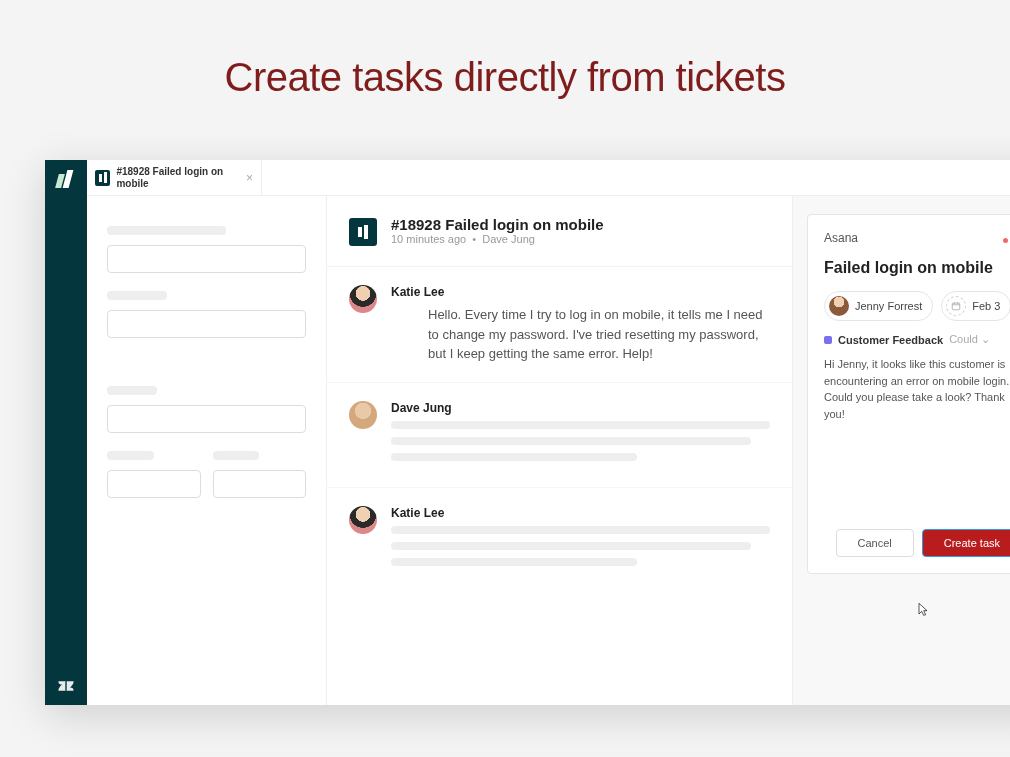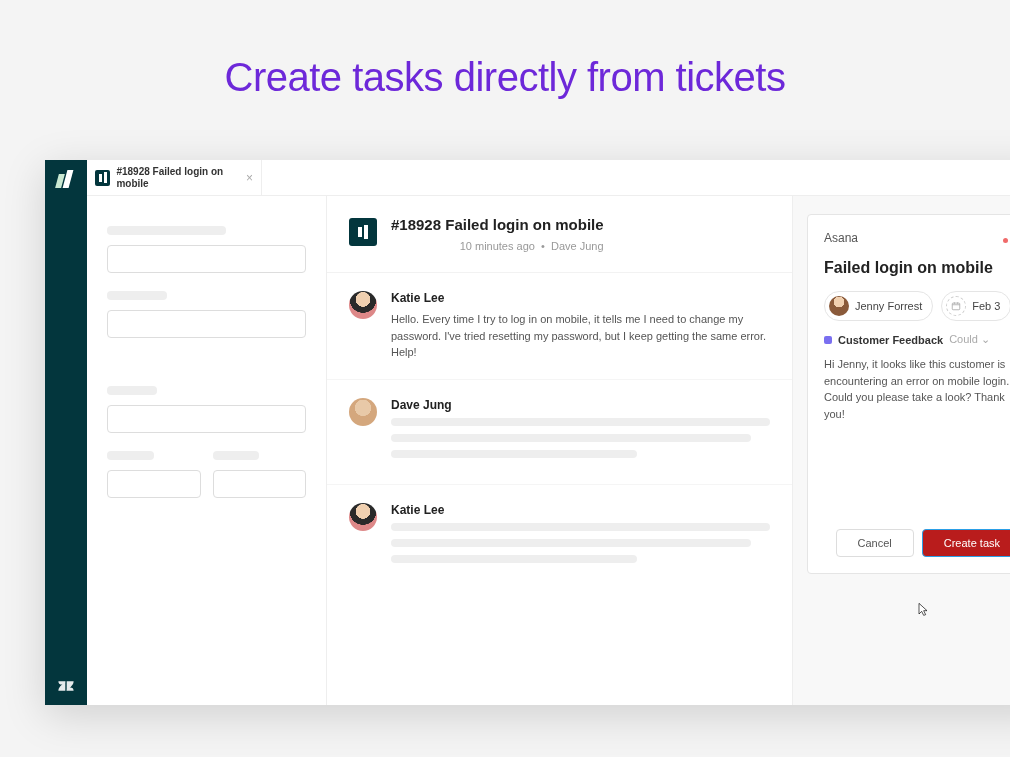--- a/index.html
+++ b/index.html
@@ -1,17 +1,17 @@
 <!DOCTYPE html>
 <html><head>
 <meta charset="utf-8">
 <style>
   * { box-sizing: border-box; margin: 0; padding: 0; font-family: -apple-system, BlinkMacSystemFont, "Segoe UI", Helvetica, Arial, sans-serif; }
   body { background: #f4f4f4; width: 1010px; height: 757px; overflow: hidden; }
-  .hero-title { font-size: 40px; font-weight: 400; text-align: center; padding-top: 55px; color: #6d28d9; letter-spacing: -0.5px;}
+  .hero-title { font-size: 40px; font-weight: 400; text-align: center; padding-top: 55px; color: #7f1d1d; letter-spacing: -0.5px;}
   .app-window { position: absolute; left: 45px; top: 160px; width: 1008px; height: 545px; background: #fff; box-shadow: 0 10px 40px rgba(0,0,0,0.15); display:flex; }
   
   .side-rail { width: 42px; background: #03363d; display:flex; flex-direction:column; justify-content:space-between; align-items:center; padding:10px 0;}
   .rail-logo { width:18px; height:18px; display:flex; gap:2px; align-items:flex-end;}
   .rail-logo div { width:6px; background:#c9e8d1;}
   .rail-logo .a{height:14px; transform:skewX(-15deg);}
   .rail-logo .b{height:18px; transform:skewX(-15deg); background:#fff;}
   .zendesk-icon { width:18px; height:18px; fill:#fff; opacity:0.9;}
   
   .main-area { flex:1; display:flex; flex-direction:column;}
@@ -31,29 +31,29 @@
   .skel-input { height:28px; border:1px solid #ddd; border-radius:4px; margin-bottom:18px; background:#fff;}
   .skel-row { display:flex; gap:12px;}
   .skel-row > div{flex:1;}
   
   .center-panel { background:#fff; border-right:1px solid #eee; overflow:hidden;}
   .ticket-header { display:flex; gap:14px; padding:20px 22px; border-bottom:1px solid #f2f2f2;}
   .ticket-header-icon { width:28px; height:28px; background:#03363d; border-radius:3px; display:flex; align-items:center; justify-content:center; flex-shrink:0; margin-top:2px;}
   .ticket-header-icon div{width:4px;background:#fff;margin:0 1px;}
   .ticket-header-icon .a{height:10px;} .ticket-header-icon .b{height:14px;}
   .ticket-title { font-size:15px; font-weight:700; color:#222;}
-  .ticket-meta { font-size:11px; color:#999; margin-top:7px;text-align:right;}
+  .ticket-meta { font-size:11px; color:#999; margin-top:0;}
   .msg { display:flex; gap:14px; padding:18px 22px; border-bottom:1px solid #f5f5f5;}
   .msg:last-child{border-bottom:none;}
   .msg-avatar { width:28px; height:28px; border-radius:50%; flex-shrink:0;}
   .av-katie { background: radial-gradient(circle at 50% 30%, #f0d0b0 30%, #2a2a2a 31% 55%, #d88 56%);}
   .av-dave { background: radial-gradient(circle at 50% 35%, #e8c9a8 35%, #d4a77d 36%);}
   .msg-body { flex:1;}
   .msg-author { font-size:12px; font-weight:700; color:#222; margin-bottom:6px;}
-  .msg-text { font-size:11px; color:#555; line-height:1.5;}
+  .msg-text { font-size:13px; color:#555; line-height:1.5;margin-left:37px;}
   .skel-line { height:8px; background:#eee; border-radius:4px; margin-bottom:8px;}
   
   .right-col { padding:18px 14px;}
   .asana-card { background:#fff; border:1px solid #e5e5e5; border-radius:4px; padding:16px; height:360px; display:flex; flex-direction:column;}
   .asana-head { display:flex; justify-content:space-between; align-items:center; margin-bottom:14px;}
   .asana-head-title { font-size:12px; color:#555;}
   .asana-dots { display:flex; gap:2px;}
   .asana-dots span{width:5px;height:5px;background:#f06a6a;border-radius:50%;}
   .asana-dots span:nth-child(1){transform:translateY(2px);}
   .asana-dots span:nth-child(3){transform:translateY(2px);}

